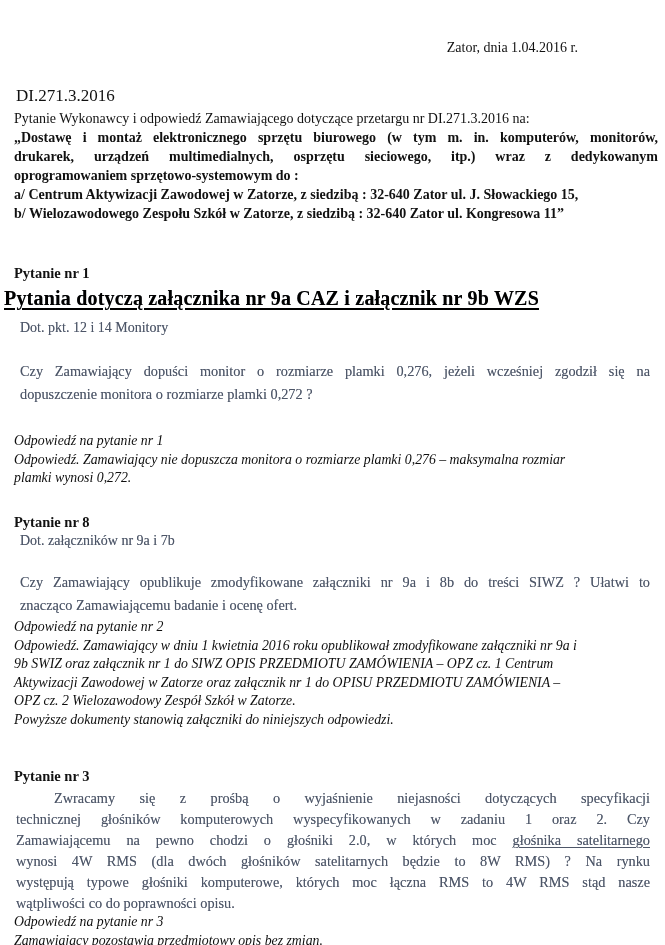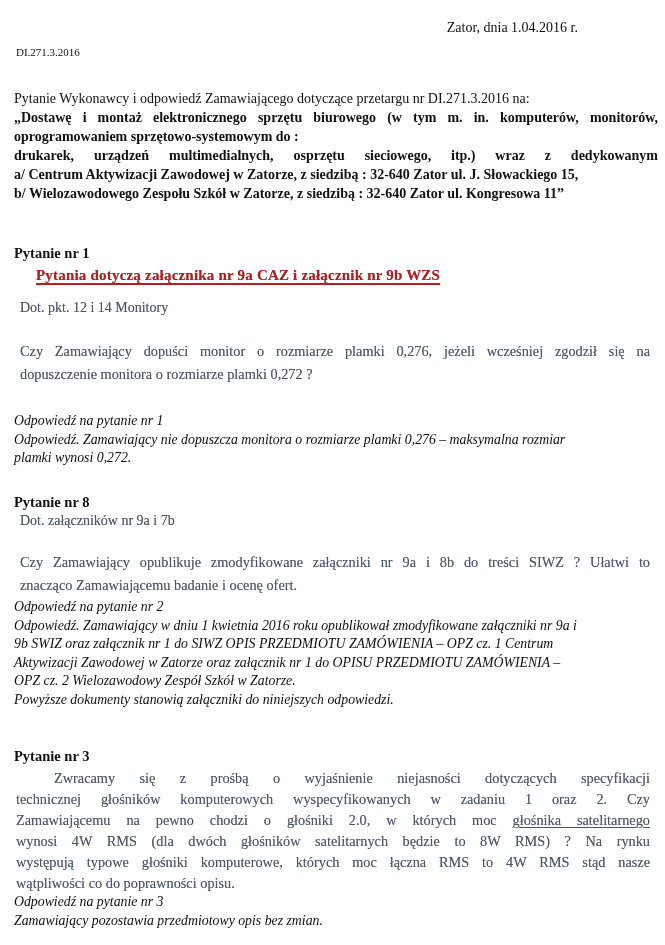--- a/index.html
+++ b/index.html
@@ -6,41 +6,41 @@
   .page {
     position: relative;
     width: 665px;
     height: 945px;
     margin: 0 auto;
     background: #ffffff;
     font-family: "Liberation Serif", "DejaVu Serif", serif;
     color: #111111;
     overflow: hidden;
   }
-  .abs { position: absolute; }
+  .abs { position: absolute; margin-top: 20px; }
 
   
   .date-line   { top:20px; left:14px; right:87px; text-align:right; font-size:14px; }
-  .ref-number  { top:46px; left:16px; font-size:11px; }
+  .ref-number  { top:66px; left:16px; font-size:17px; }
 
   .intro       { top:89px; left:14px; right:7px; font-size:14px; line-height:19px; }
   .intro .bold { font-weight:700; }
   .stretch     { text-align: justify; text-align-last: justify; }
 
   .q-heading   { font-weight:700; font-size:14.5px; }
   .q1-heading  { top:245px; left:14px; }
   .q2-heading  { top:494px; left:14px; }
   .q3-heading  { top:748px; left:14px; }
 
   
   .scan        { color:#4d5668; text-shadow: 0 0 0.6px rgba(77,86,104,0.55); }
   .scan-head   {
-    top:267px; left:36px; right:15px;
-    font-weight:700; font-size:15px; letter-spacing:0.2px;
-    color:#b91c1c; text-shadow: 0 0 0.6px rgba(58,66,80,0.6);
+    top:267px; left:4px; right:15px;
+    font-weight:700; font-size:20px; letter-spacing:0.2px;
+    color:#000000; text-shadow: 0 0 0.6px rgba(58,66,80,0.6);
   }
   .scan-head .u { text-decoration: underline; text-decoration-thickness:1.5px; text-underline-offset:3px; }
   .q1-dot      { top:300px; left:20px; font-size:14px; }
   .q1-question { top:340px; left:20px; right:15px; font-size:14.3px; line-height:23px; }
   .q2-dot      { top:513px; left:20px; font-size:14px; }
   .q2-question { top:551px; left:20px; right:15px; font-size:14.3px; line-height:23px; }
   .q3-question { top:768px; left:16px; right:15px; font-size:14.3px; line-height:21px; }
   .q3-question .indent { text-indent:38px; }
   .q3-question .u { text-decoration: underline; text-decoration-thickness:1.3px; text-underline-offset:2px; }
 
@@ -55,22 +55,22 @@
 
 <div class="page">
 
   <div class="abs date-line">Zator, dnia 1.04.2016 r.</div>
 
   <div class="abs ref-number">DI.271.3.2016</div>
 
   <div class="abs intro">
     <div>Pytanie Wykonawcy i odpowiedź Zamawiającego dotyczące przetargu nr DI.271.3.2016 na:</div>
     <div class="bold stretch">„Dostawę i montaż elektronicznego sprzętu biurowego (w tym m. in. komputerów, monitorów,</div>
+    <div class="bold stretch">drukarek, urządzeń multimedialnych, osprzętu sieciowego, itp.) wraz z dedykowanym</div>
     <div class="bold">oprogramowaniem sprzętowo-systemowym do :</div>
-    <div class="bold stretch">drukarek, urządzeń multimedialnych, osprzętu sieciowego, itp.) wraz z dedykowanym</div>
     <div class="bold">a/ Centrum Aktywizacji Zawodowej w Zatorze, z siedzibą : 32-640 Zator ul.  J. Słowackiego 15,</div>
     <div class="bold">b/ Wielozawodowego Zespołu Szkół w Zatorze, z siedzibą : 32-640 Zator ul. Kongresowa 11”</div>
   </div>
 
   <div class="abs q-heading q1-heading">Pytanie nr 1</div>
 
   <div class="abs scan-head">
     <span class="u">Pytania dotyczą załącznika nr 9a CAZ i załącznik nr 9b WZS</span>
   </div>
 

